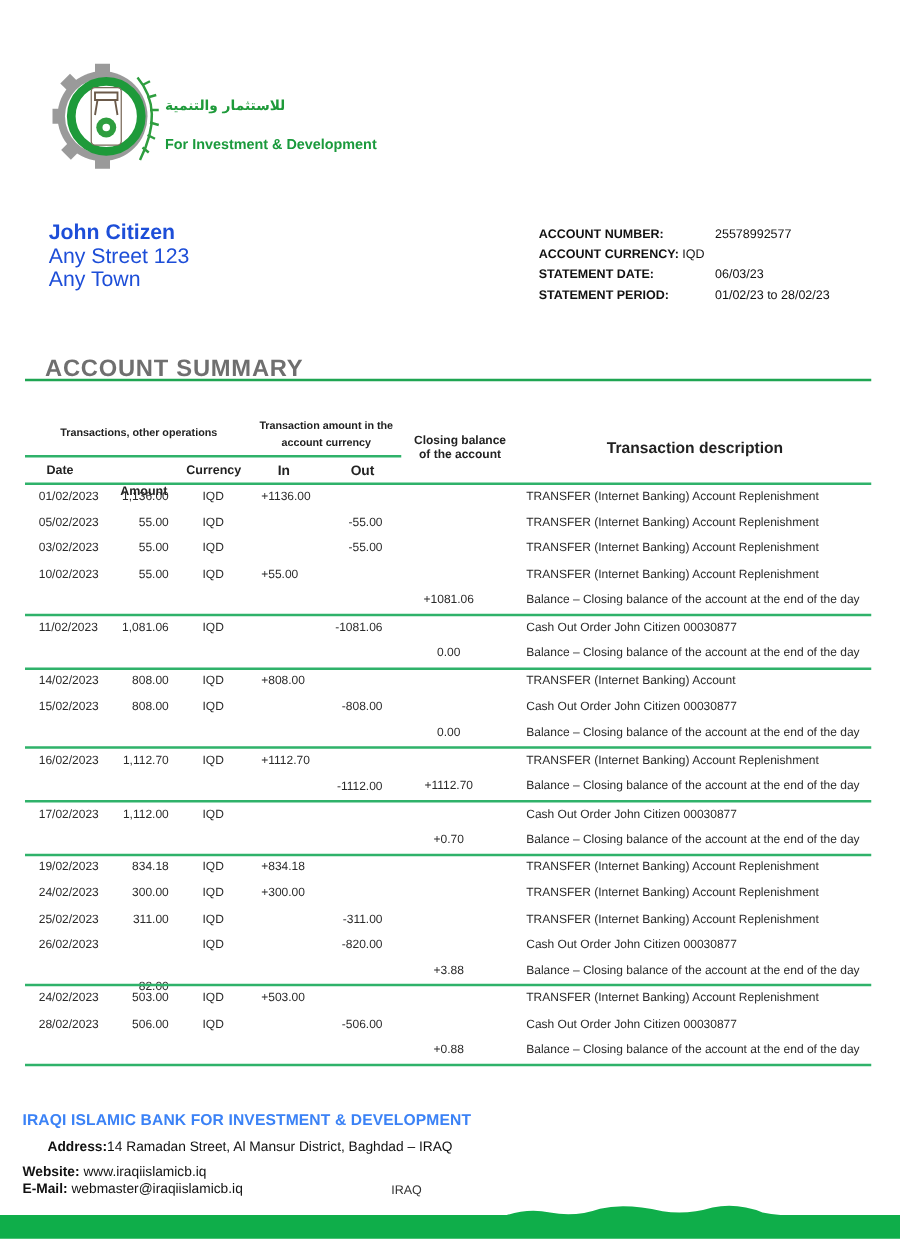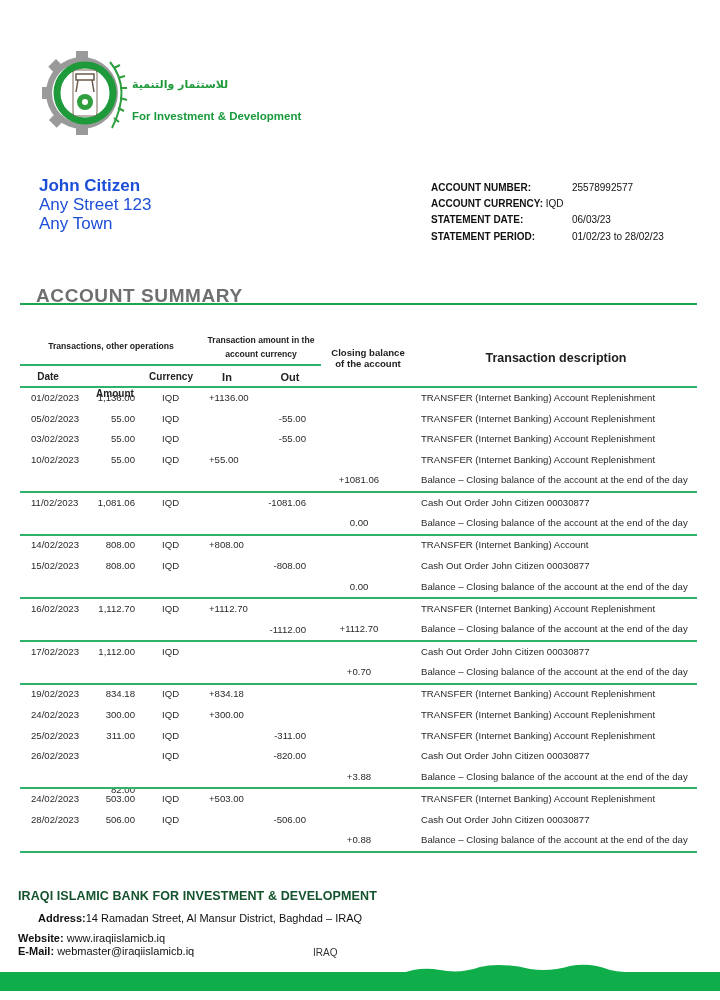--- a/index.html
+++ b/index.html
@@ -39,21 +39,21 @@
   .row-cell { position:absolute; font-size:9.6px; color:#2a2a2a; white-space:nowrap; }
   .c-date { left:31px; }
   .c-amt { left:95px; width:40px; text-align:right; }
   .c-cur { left:162px; }
   .c-in { left:209px; }
   .c-out { left:260px; width:46px; text-align:right; }
   .c-bal { left:330px; width:58px; text-align:center; }
   .c-desc { left:421px; }
 
   
-  .foot-title { position:absolute; left:18px; top:889px; font-size:12.5px; font-weight:bold; color:#14532d; letter-spacing:0.1px; }
+  .foot-title { position:absolute; left:18px; top:889px; font-size:12.5px; font-weight:bold; color:#3b82f6; letter-spacing:0.1px; }
   .foot-line { position:absolute; left:18px; font-size:11px; color:#111; white-space:nowrap; }
   .foot-line b { font-weight:bold; }
   .foot-iraq { position:absolute; left:313px; top:947px; font-size:10px; color:#333; }
   .band { position:absolute; left:0; top:972px; width:720px; height:19px; background:#0fae4a; }
   .band-wave { position:absolute; left:400px; top:962px; width:260px; height:12px; }
 </style>
 </head>
 <body>
 
 <div class="logo">

